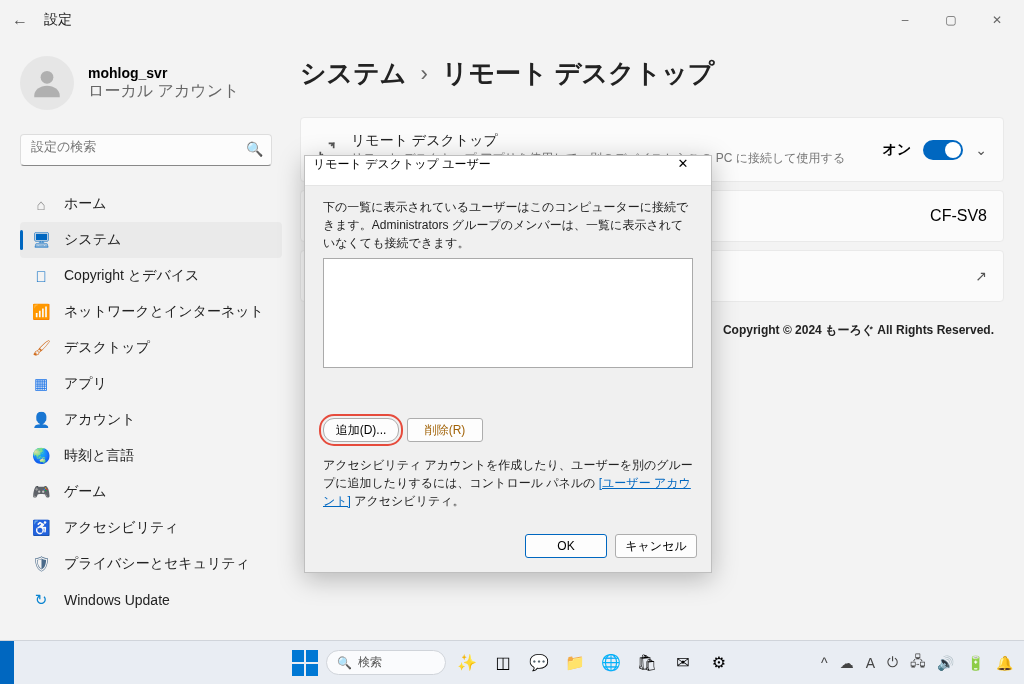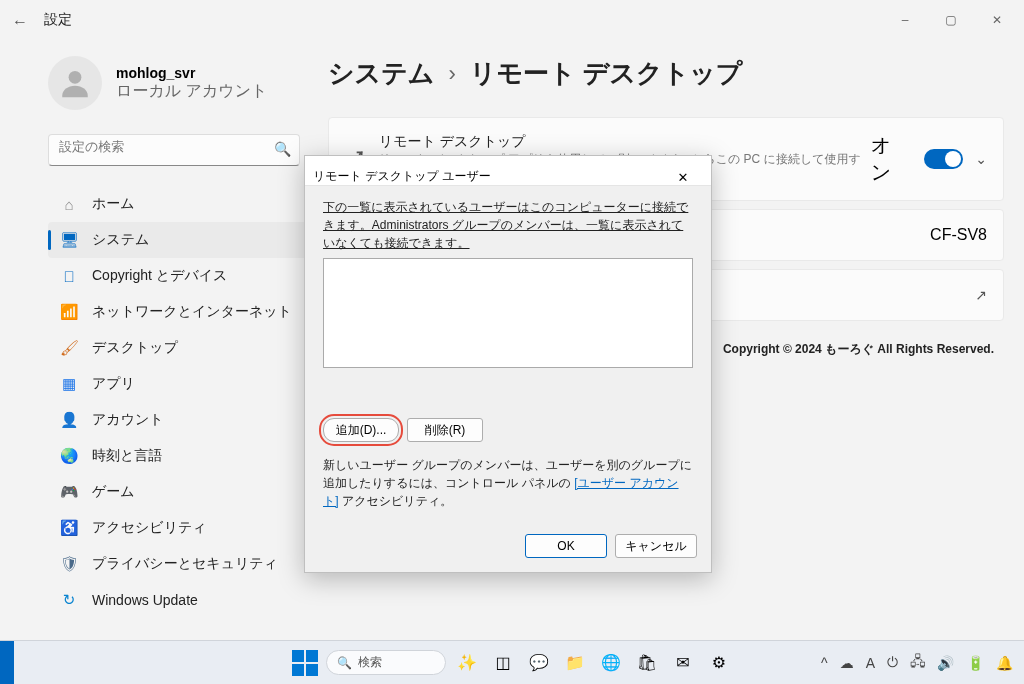--- a/index.html
+++ b/index.html
@@ -6,21 +6,21 @@
   body { margin: 0; background: #f3f3f3; width: 1024px; height: 684px; overflow: hidden; position: relative; }
 
   
   .titlebar { height: 40px; display: flex; align-items: center; padding: 0 4px; }
   .titlebar .back { width: 32px; text-align: center; font-size: 16px; color: #555; cursor: pointer; }
   .titlebar .title { font-size: 14px; color: #222; margin-left: 8px; }
   .winctrls { margin-left: auto; display: flex; }
   .winctrls div { width: 46px; height: 40px; display: flex; align-items: center; justify-content: center; font-size: 12px; color: #666; cursor: pointer; }
 
   
-  .shell { display: flex; height: calc(100% - 40px - 44px); margin-left: 28px; }
+  .shell { display: flex; height: calc(100% - 40px - 44px); }
 
   
   .sidebar { width: 290px; padding: 16px 8px 0 20px; }
   .profile { display: flex; align-items: center; gap: 14px; margin-bottom: 24px; }
   .avatar { width: 54px; height: 54px; border-radius: 50%; background: #e6e6e6; display:flex; align-items:center; justify-content:center; }
   .avatar svg { fill:#b0b0b0; }
   .profile .name { font-weight: 600; font-size: 14px; }
   .profile .sub  { font-size: 16px; color: #666; }
 
   .searchwrap { position: relative; margin-bottom: 20px; }
@@ -39,34 +39,34 @@
   .crumb .sep { font-size: 22px; color: #666; font-weight: 400; }
 
   .card { background: #fbfbfb; border: 1px solid #e9e9e9; border-radius: 4px; padding: 14px 16px; display: flex; align-items: center; margin-bottom: 8px; }
   .card .cicon { width: 34px; color: #555; font-size: 18px; display:flex; align-items:center; }
   .card .ctitle { font-size: 14px; font-weight: 400; color: #222; }
   .card .cdesc  { font-size: 12px; color: #777; }
   .card .right { margin-left: auto; display: flex; align-items: center; gap: 12px; }
   .toggle { width: 40px; height: 20px; border-radius: 10px; background: #0067c0; position: relative; }
   .toggle::after { content:""; position:absolute; right:2px; top:2px; width:16px; height:16px; border-radius:50%; background:#fff; }
   .chev { font-size:14px; color:#555; }
-  .onlabel { font-size:20px; }
+  .onlabel { font-size:14px;font-weight:bold; }
 
   .footer-copy { text-align: right; font-size: 12px; font-weight: 600; color: #222; margin-top: 20px; padding-right: 10px; }
 
   
   .dialog { position: absolute; left: 304px; top: 155px; width: 408px; background: #f0f0f0; border: 1px solid #bfbfbf; box-shadow: 0 6px 24px rgba(0,0,0,.25); }
-  .dlg-title { height: 30px; display:flex; align-items:flex-end; padding:0 8px; font-size:12px; background:#fff; border-bottom:1px solid #e5e5e5; }
+  .dlg-title { height: 30px; display:flex; align-items:flex-start; padding:0 8px; font-size:12px; background:#fff; border-bottom:1px solid #e5e5e5; }
   .dlg-title .x { margin-left:auto; width:40px; text-align:center; cursor:pointer; font-size:13px; }
   .dlg-body { padding: 12px 18px 14px; font-size: 12px; color:#222; }
-  .dlg-body .msg { line-height:1.5; margin-bottom:6px;text-decoration:underline; }
+  .dlg-body .msg { line-height:1.5; margin-bottom:6px; }
   .userlist { width: 100%; height: 110px; background:#fff; border:1px solid #aaa; margin: 6px 0 50px; }
   .btnrow { display:flex; gap: 8px; margin-bottom: 14px; }
   .btn { min-width: 76px; height: 24px; font-size: 12px; background:#fdfdfd; border:1px solid #adadad; border-radius:3px; cursor:pointer; }
-  .btn[disabled] { color:#000000; cursor:default; }
+  .btn[disabled] { color:#a16207; cursor:default; }
   .btn.primary-outline { outline: 2px solid #e64b3c; outline-offset: 2px; border-radius:11px; }
   .help { font-size:12px; line-height:1.5; }
   .help a { color:#0067c0; }
   .dlg-foot { display:flex; justify-content:flex-end; gap:8px; padding: 10px 14px 14px; }
   .dlg-foot .btn { min-width: 82px; }
   .dlg-foot .btn.ok { border:1px solid #0067c0; }
 
   
   .taskbar { position:absolute; left:0; right:0; bottom:0; height:44px; background:#e9edf3; border-top:1px solid #d0d4da; display:flex; align-items:center; padding:0 10px; }
   .taskbar .edge { width:14px; height:44px; background:#0067c0; position:absolute; left:0; top:0; }
@@ -217,21 +217,21 @@
     <span class="x">✕</span>
   </div>
   <div class="dlg-body">
     <div class="msg">下の一覧に表示されているユーザーはこのコンピューターに接続できます。Administrators グループのメンバーは、一覧に表示されていなくても接続できます。</div>
     <div class="userlist"></div>
     <div class="btnrow">
       <button class="btn primary-outline">追加(D)...</button>
       <button class="btn" disabled="">削除(R)</button>
     </div>
     <div class="help">
-      <span>新しいユーザー グループのメンバーは、ユーザーを別のグループに追加したりするには、コントロール パネルの </span><a href="#">[ユーザー アカウント]</a><span> アクセシビリティ。</span>
+      <span>アクセシビリティ アカウントを作成したり、ユーザーを別のグループに追加したりするには、コントロール パネルの </span><a href="#">[ユーザー アカウント]</a><span> アクセシビリティ。</span>
     </div>
   </div>
   <div class="dlg-foot">
     <button class="btn ok">OK</button>
     <button class="btn">キャンセル</button>
   </div>
 </div>
 
 <div class="taskbar">
   <div class="edge"></div>

